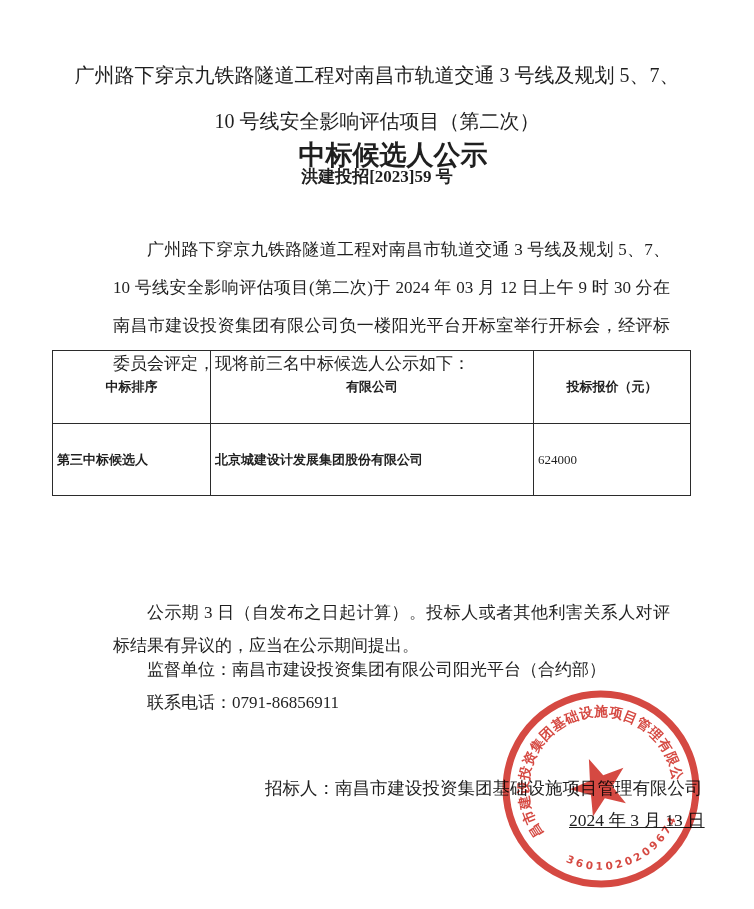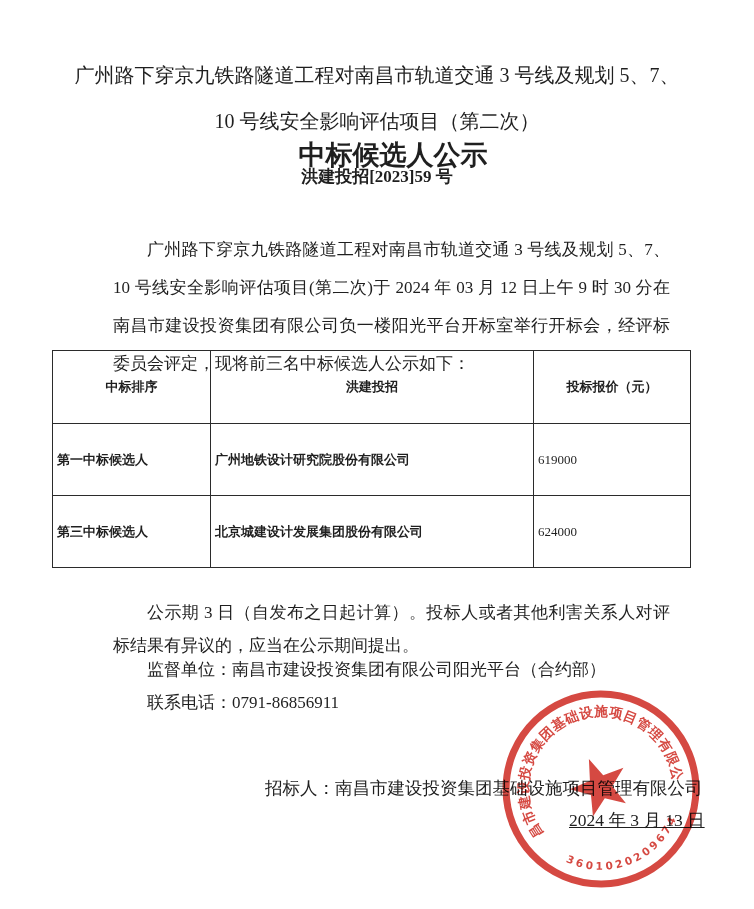--- a/index.html
+++ b/index.html
@@ -90,30 +90,25 @@
 
   <table class="bid-table">
     <colgroup>
       <col class="col-rank">
         <col class="col-bidder">
         <col class="col-price">
     </colgroup>
     <thead>
       <tr>
         <th>中标排序</th>
-        <th>洪建投招</th>
+        <th>有限公司</th>
         <th>投标报价（元）</th>
       </tr>
     </thead>
     <tbody>
-      <tr>
-        <td class="rank">第一中标候选人</td>
-        <td class="bidder">广州地铁设计研究院股份有限公司</td>
-        <td class="price">619000</td>
-      </tr>
       <tr>
         <td class="rank">第三中标候选人</td>
         <td class="bidder">北京城建设计发展集团股份有限公司</td>
         <td class="price">624000</td>
       </tr>
     </tbody>
   </table>
 
   <p class="para notice">公示期 3 日（自发布之日起计算）。投标人或者其他利害关系人对评标结果有异议的，应当在公示期间提出。</p>
 

